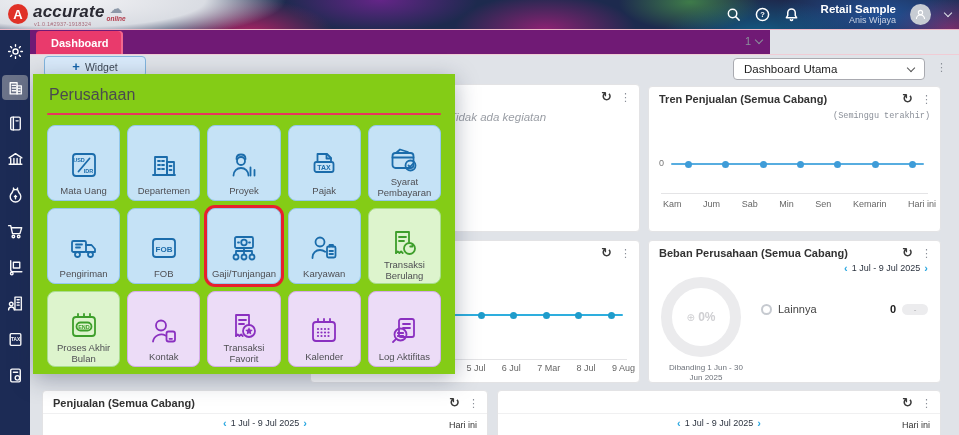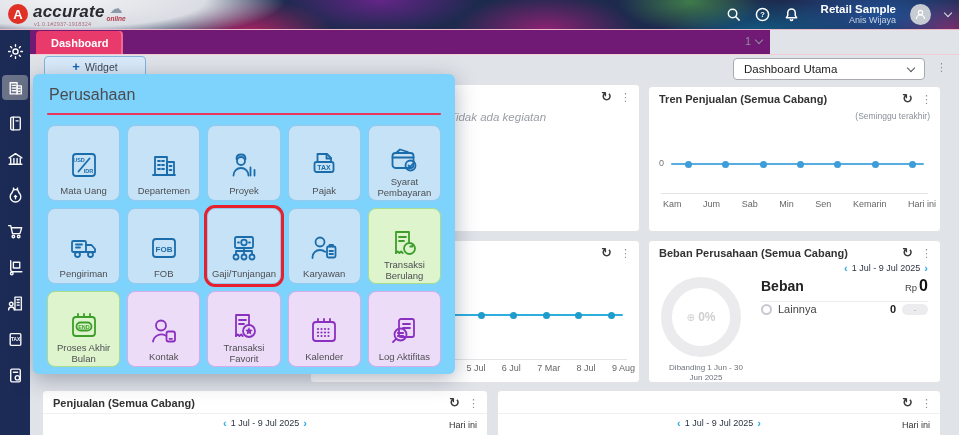--- a/index.html
+++ b/index.html
@@ -69,21 +69,21 @@
   .lc{position:absolute;left:12px;right:12px;}
   .lc .zero{position:absolute;left:-2px;top:-5px;font-size:9px;color:#777;}
   .lc .line{position:absolute;left:10px;right:4px;top:0;height:2px;background:#57ade0;border-radius:2px;}
   .lc .dots{position:absolute;left:24px;right:12px;top:-2.5px;display:flex;justify-content:space-between;}
   .lc .dot{width:7px;height:7px;border-radius:50%;background:#3e9cd8;}
   .lc2 .line{background:#2eaede;}
   .lc2 .dot{background:#1f9ccb;}
   .x-axis{position:absolute;left:12px;right:12px;border-top:1px solid #e4e4e6;}
   .x-labels{position:absolute;left:14px;right:4px;display:flex;justify-content:space-between;font-size:9px;color:#666;}
   .x-labels span{text-align:center;}
-  .subtitle{position:absolute;right:10px;top:24px;font-size:8.5px;color:#8a8f98;}
+  .subtitle{position:absolute;right:10px;top:24px;font-size:8.5px;color:#8a8f98;font-family:Liberation Mono, monospace;}
   
   .date-nav{font-size:9px;color:#2d3440;display:inline-flex;align-items:center;gap:4px;white-space:nowrap;}
   .date-nav .arrow{color:#2aa7e0;font-size:11px;font-weight:bold;line-height:8px;}
   
   .beban-datenav{position:absolute;right:12px;top:22px;}
   .donut{position:absolute;left:12px;top:36px;width:58px;height:58px;border:11px solid #ebebed;border-radius:50%;
     display:flex;align-items:center;justify-content:center;}
   .donut-text{font-size:12px;font-weight:bold;color:#cfcfd2;white-space:nowrap;}
   .donut-plus{font-size:10px;font-weight:normal;}
   .compare{position:absolute;left:2px;top:122px;width:110px;text-align:center;font-size:8px;color:#6e737b;line-height:10px;}
@@ -96,21 +96,21 @@
   .legend-bullet{width:7px;height:7px;border:2px solid #c6cad0;border-radius:50%;margin-right:6px;}
   .legend-label{font-size:11px;color:#444;}
   .legend-val{margin-left:auto;font-size:11px;font-weight:bold;color:#222;}
   .legend-pill{width:26px;height:11px;background:#ececee;border-radius:6px;margin-left:6px;
     font-size:8px;color:#a9a9ad;display:flex;align-items:center;justify-content:center;}
   
   .bottom-row2{position:absolute;left:0;right:0;top:27px;display:flex;align-items:center;padding:0 10px;}
   .bottom-row2 .date-nav{margin:0 auto;}
   .hari-ini{position:absolute;right:10px;top:29px;font-size:9px;color:#333;}
   
-  .modal{position:absolute;left:33px;top:74px;width:422px;height:300px;background:#7dd3fc;border-radius:6px;
+  .modal{position:absolute;left:33px;top:74px;width:422px;height:300px;background:#84cc16;border-radius:0;
     box-shadow:0 5px 22px rgba(30,40,70,.35);z-index:50;padding:8px 14px;box-sizing:border-box;}
   .modal-title{font-size:16px;color:#4a4a4f;margin:4px 0 9px 2px;}
   .modal-divider{height:2px;background:#e8355e;border-radius:1px;margin-bottom:10px;}
   .tile-grid{display:grid;grid-template-columns:repeat(5,1fr);gap:7px;}
   .tile{height:76px;border-radius:8px;display:flex;flex-direction:column;align-items:center;
     box-sizing:border-box;padding:18px 2px 4px;}
   .tile .t-icon{flex:1;display:flex;align-items:center;justify-content:center;}
   .tile .t-label{font-size:9.5px;color:#4f4f54;text-align:center;line-height:11px;}
   .tile.blue{background:#c5e2f6;border:1px solid #94c8ec;color:#1b6cab;}
   .tile.green{background:#ddf4cd;border:1px solid #a9dd8e;color:#3d9e2b;}
@@ -347,24 +347,20 @@
       <span>1 Jul - 9 Jul 2025</span>
       <span class="arrow">›</span>
     </div>
     <div class="donut">
       <span class="donut-text"><span class="donut-plus">⊕</span> <span>0%</span></span>
     </div>
     <div class="compare">
       <div>Dibanding 1 Jun - 30</div>
       <div>Jun 2025</div>
     </div>
-    <div class="beban-head">
-      <span class="beban-title">Beban</span>
-      <span class="beban-amt"><span>Rp</span><b>0</b></span>
-    </div>
     <div class="legend-row">
       <span class="legend-bullet"></span>
       <span class="legend-label">Lainnya</span>
       <span class="legend-val">0</span>
       <span class="legend-pill">-</span>
     </div>
   </div>
 
   <div class="panel" style="left:42px;top:390px;width:446px;height:60px;">
     <div class="p-head underlined">

